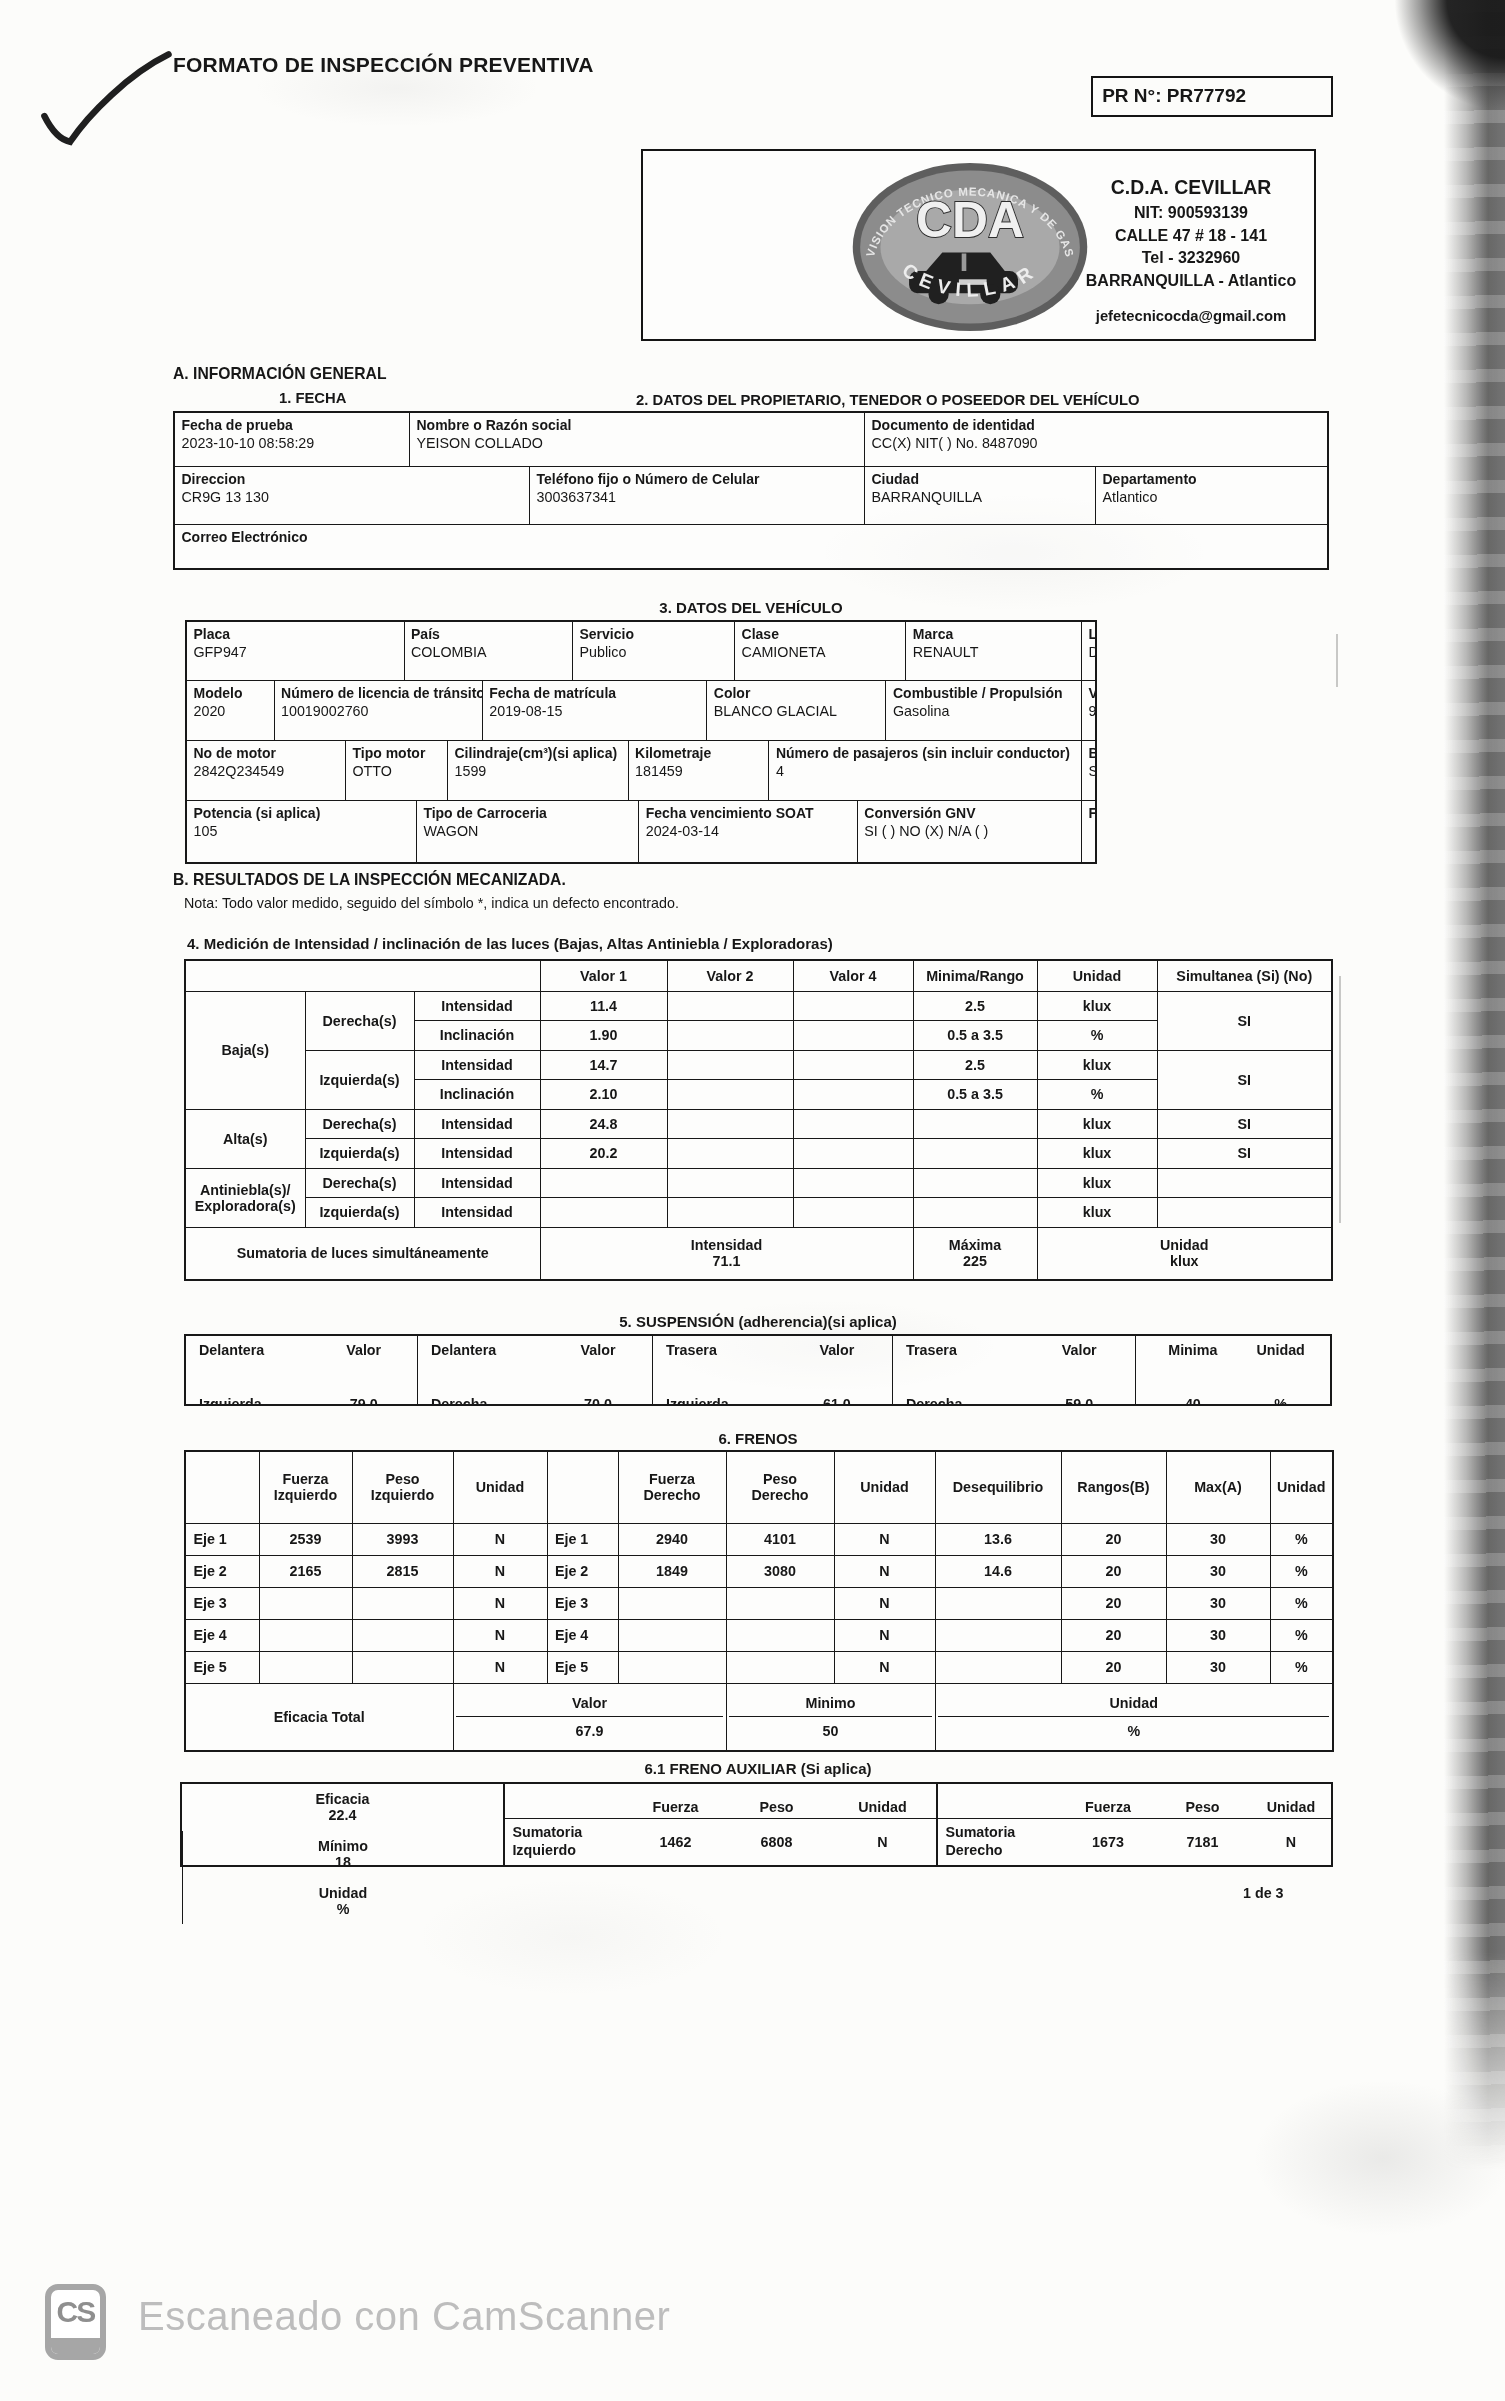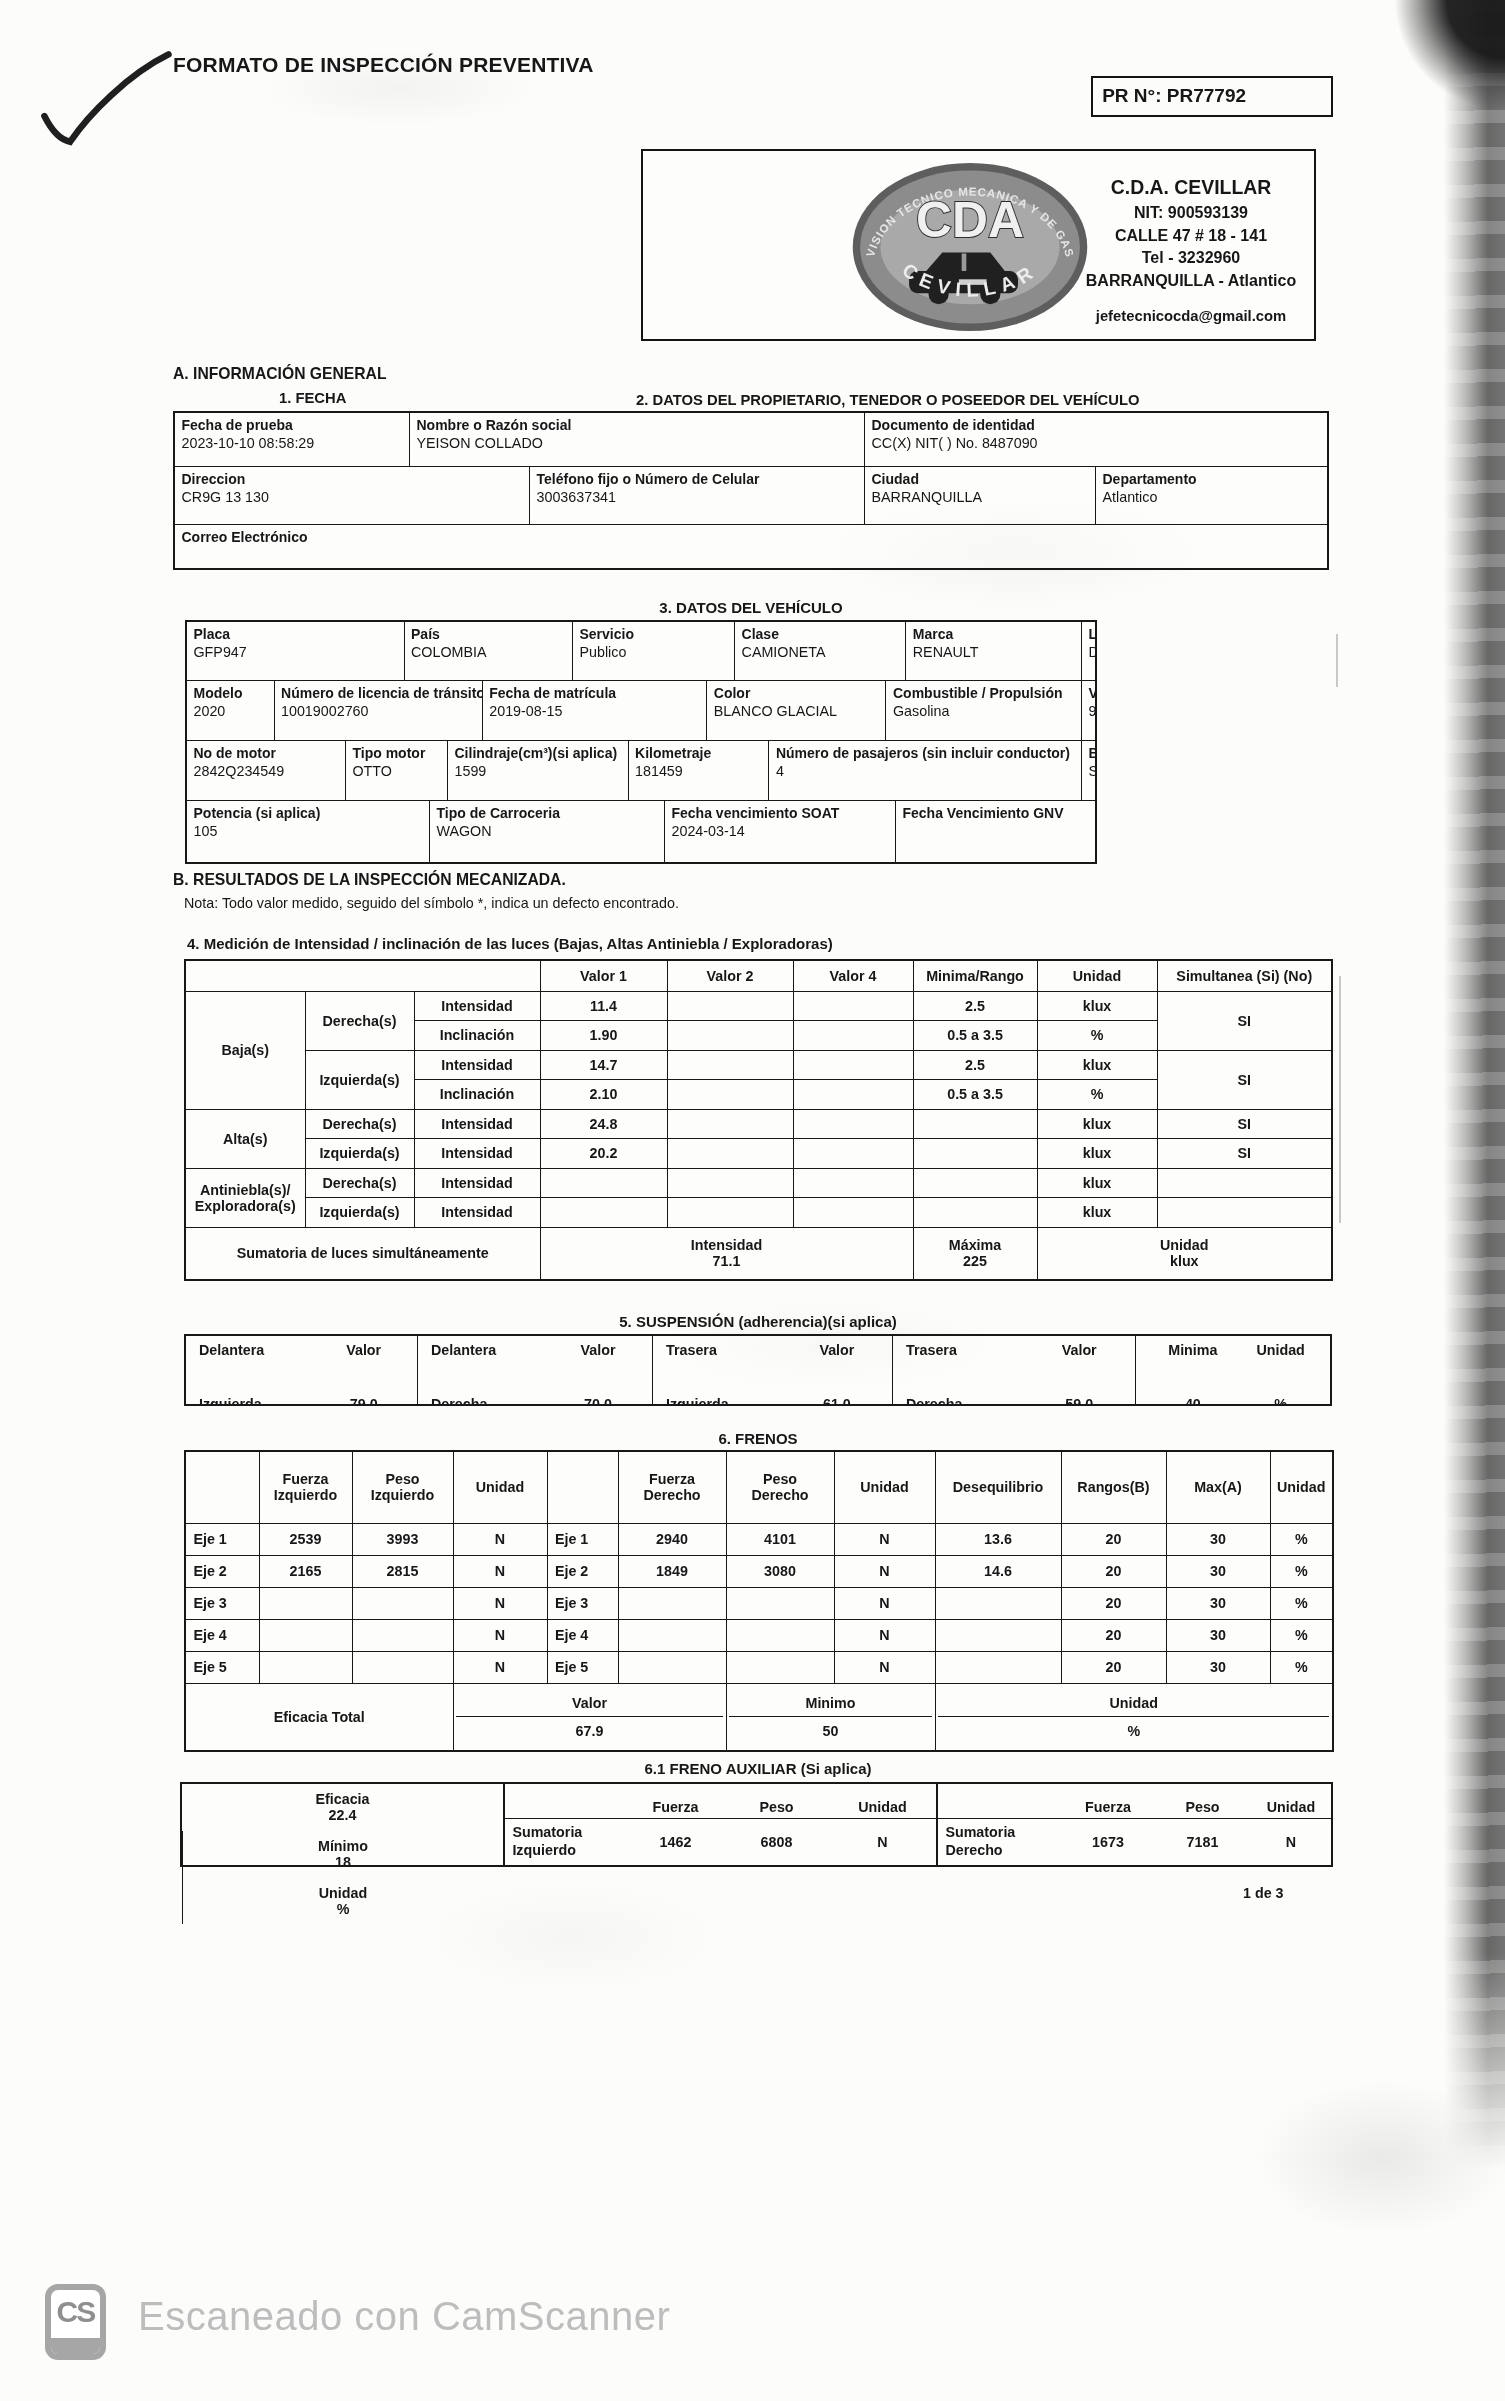--- a/index.html
+++ b/index.html
@@ -261,20 +261,24 @@
           <div class="v">105</div>
         </div>
       <div class="fc" style="width:235px;">
         <div class="l">Tipo de Carroceria</div>
           <div class="v">WAGON</div>
         </div>
       <div class="fc" style="width:231px;">
         <div class="l">Fecha vencimiento SOAT</div>
           <div class="v">2024-03-14</div>
         </div>
+      <div class="fc" style="width:237px;">
+        <div class="l">Conversión GNV</div>
+          <div class="v">SI ( ) NO (X) N/A ( )</div>
+        </div>
       <div class="fc" style="flex:1;">
         <div class="l">Fecha Vencimiento GNV</div>
           <div class="v"></div>
         </div>
     </div>
   </div>
 
   <div class="abs sec-title" style="left:173px;top:871px;">B. RESULTADOS DE LA INSPECCIÓN MECANIZADA.</div>
   <div class="abs note" style="left:184px;top:895px;">Nota: Todo valor medido, seguido del símbolo *, indica un defecto encontrado.</div>
 

